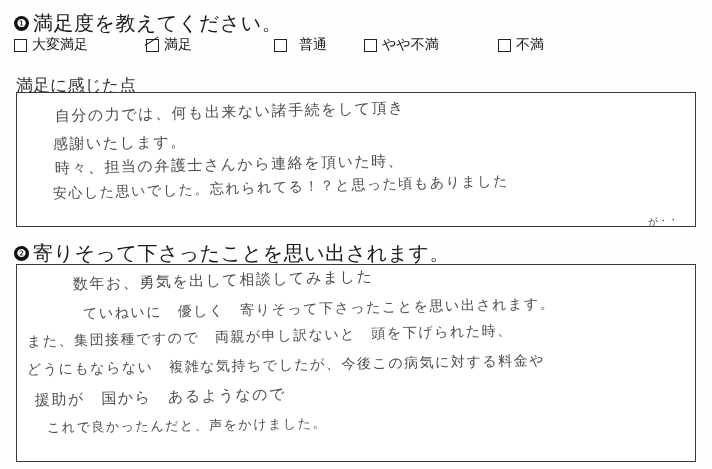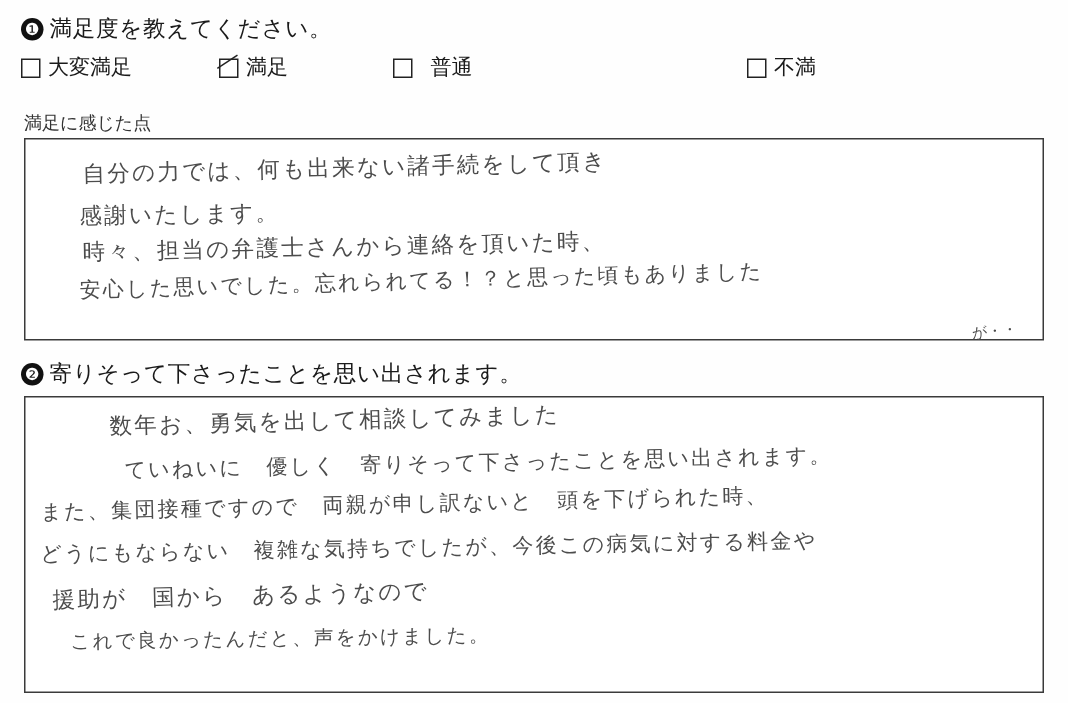--- a/index.html
+++ b/index.html
@@ -39,21 +39,21 @@
     height: 15px;
     border-radius: 50%;
     background: #111;
     color: #fff;
     font-size: 11px;
     line-height: 15px;
     text-align: center;
     font-family: "DejaVu Sans", sans-serif;
   }
   .q-text {
-    font-size: 15px;
+    font-size: 20px;
     letter-spacing: 0.5px;
     font-family: "DejaVu Sans", sans-serif;
     text-align: right;
   }
 
   
   .choices {
     position: absolute;
     left: 14px;
     top: 36px;
@@ -82,30 +82,30 @@
     left: -2px;
     top: 5px;
     width: 16px;
     height: 1.4px;
     background: #222;
     transform: rotate(-33deg);
     transform-origin: left center;
   }
   .c0 { left: 0px; }
   .c1 { left: 132px; }
-  .c2 { left: 248px; gap: 12px; }
+  .c2 { left: 260px; gap: 12px; }
   .c3 { left: 350px; }
   .c4 { left: 484px; align-items: center; }
 
   
   .section-label {
     position: absolute;
     left: 16px;
     top: 74px;
-    font-size: 12px;
+    font-size: 17px;
     color: #333;
     font-family: Liberation Serif, serif;
   }
 
   
   .answer-box {
     position: absolute;
     border: 1px solid #3a3a3a;
     background: #fff;
     overflow: hidden;
@@ -175,20 +175,24 @@
       <span class="box"></span>
       <span>大変満足</span>
     </label>
     <label class="choice c1">
       <span class="box checked"></span>
       <span>満足</span>
     </label>
     <label class="choice c2">
       <span class="box"></span>
       <span>普通</span>
+    </label>
+    <label class="choice c3">
+      <span class="box"></span>
+      <span>やや不満</span>
     </label>
     <label class="choice c4">
       <span class="box"></span>
       <span>不満</span>
     </label>
   </div>
 
   <div class="section-label">満足に感じた点</div>
 
   <div class="answer-box" id="answer-box-1">

